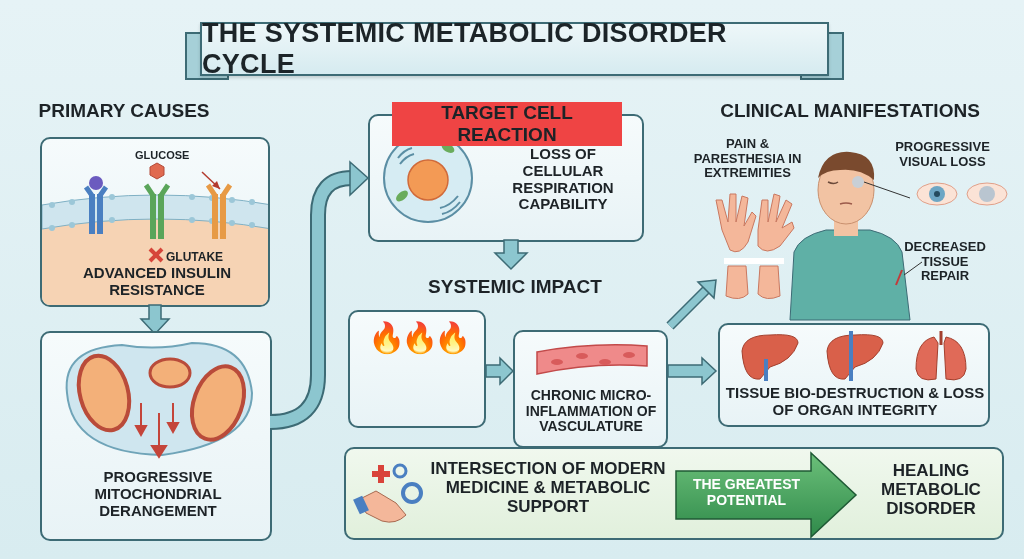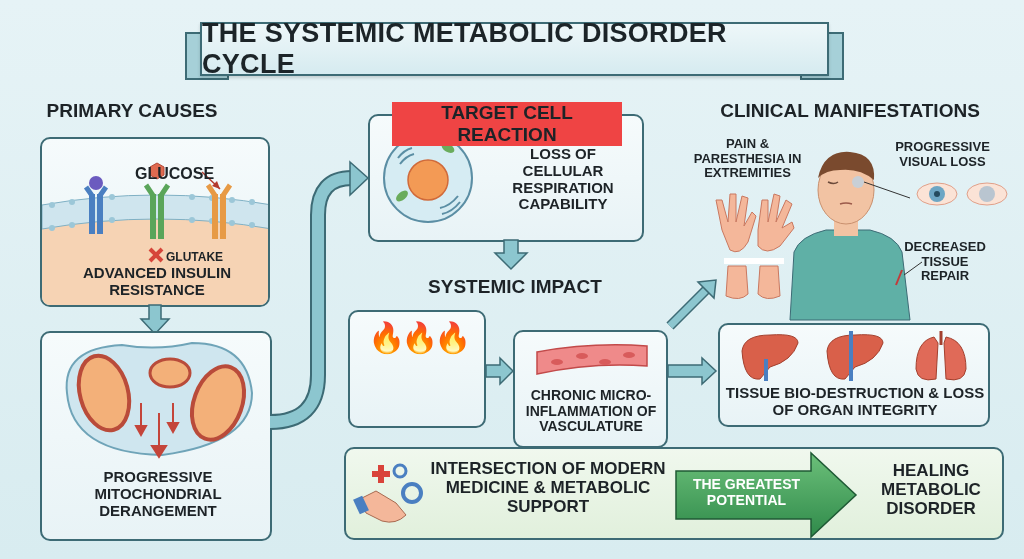--- a/index.html
+++ b/index.html
@@ -16,21 +16,21 @@
 </style>
 </head>
 <body>
 
 <div class="abs ribbon" style="left:185px;transform:skewY(0deg);"></div>
 <div class="abs ribbon" style="left:800px;"></div>
 <div class="abs title-banner">
   <span>THE SYSTEMIC METABOLIC DISORDER CYCLE</span>
 </div>
 
-<div class="abs sec-head" style="left:32px;top:100px;width:200px;">PRIMARY CAUSES</div>
+<div class="abs sec-head" style="left:24px;top:100px;width:200px;">PRIMARY CAUSES</div>
 
 <div class="abs box" style="left:40px;top:137px;width:230px;height:170px;overflow:hidden;">
   <svg class="abs" style="left:0;top:0" width="230" height="170">
     <path d="M0,78 Q115,58 230,78 L230,170 L0,170 Z" fill="#f6d3b4"></path>
     <path d="M0,66 Q115,46 230,66 L230,90 Q115,70 0,90 Z" fill="#cfe5ee" stroke="#7fb0c4" stroke-width="1"></path>
     <g fill="#9cc7d8">
       <circle cx="10" cy="66" r="3"></circle>
         <circle cx="30" cy="63" r="3"></circle>
         <circle cx="50" cy="60" r="3"></circle>
         <circle cx="70" cy="58" r="3"></circle>
@@ -63,21 +63,21 @@
         <rect x="170" y="55" width="6" height="45" fill="#e79a45"></rect>
         <rect x="178" y="55" width="6" height="45" fill="#e79a45"></rect>
         <path d="M166,46 L174,58 M188,46 L180,58" stroke="#e79a45" stroke-width="5"></path>
       </g>
     <path d="M160,33 L178,50" stroke="#b33a2e" stroke-width="1.5"></path>
     <polygon points="178,50 170,47 175,42" fill="#b33a2e"></polygon>
     <g stroke="#d6453a" stroke-width="4">
         <path d="M108,110 L120,122 M120,110 L108,122"></path>
       </g>
   </svg>
-  <div class="abs" style="left:93px;top:10px;font-weight:bold;font-size:16px;margin-top:16px;">GLUCOSE</div>
+  <div class="abs" style="left:93px;top:10px;font-weight:bold;font-size:11px;">GLUCOSE</div>
   <div class="abs" style="left:124px;top:111px;font-weight:bold;font-size:12px;">GLUTAKE</div>
   <div class="abs lbl" style="left:10px;top:126px;width:210px;font-size:15px;">ADVANCED INSULIN RESISTANCE</div>
 </div>
 
 <svg class="abs" style="left:140px;top:305px" width="30" height="30">
   <path class="arrow-fill" d="M9,0 L21,0 L21,14 L29,14 L15,29 L1,14 L9,14 Z"></path>
 </svg>
 
 <div class="abs box" style="left:40px;top:331px;width:232px;height:210px;">
   <svg class="abs" style="left:0;top:0" width="232" height="130">

